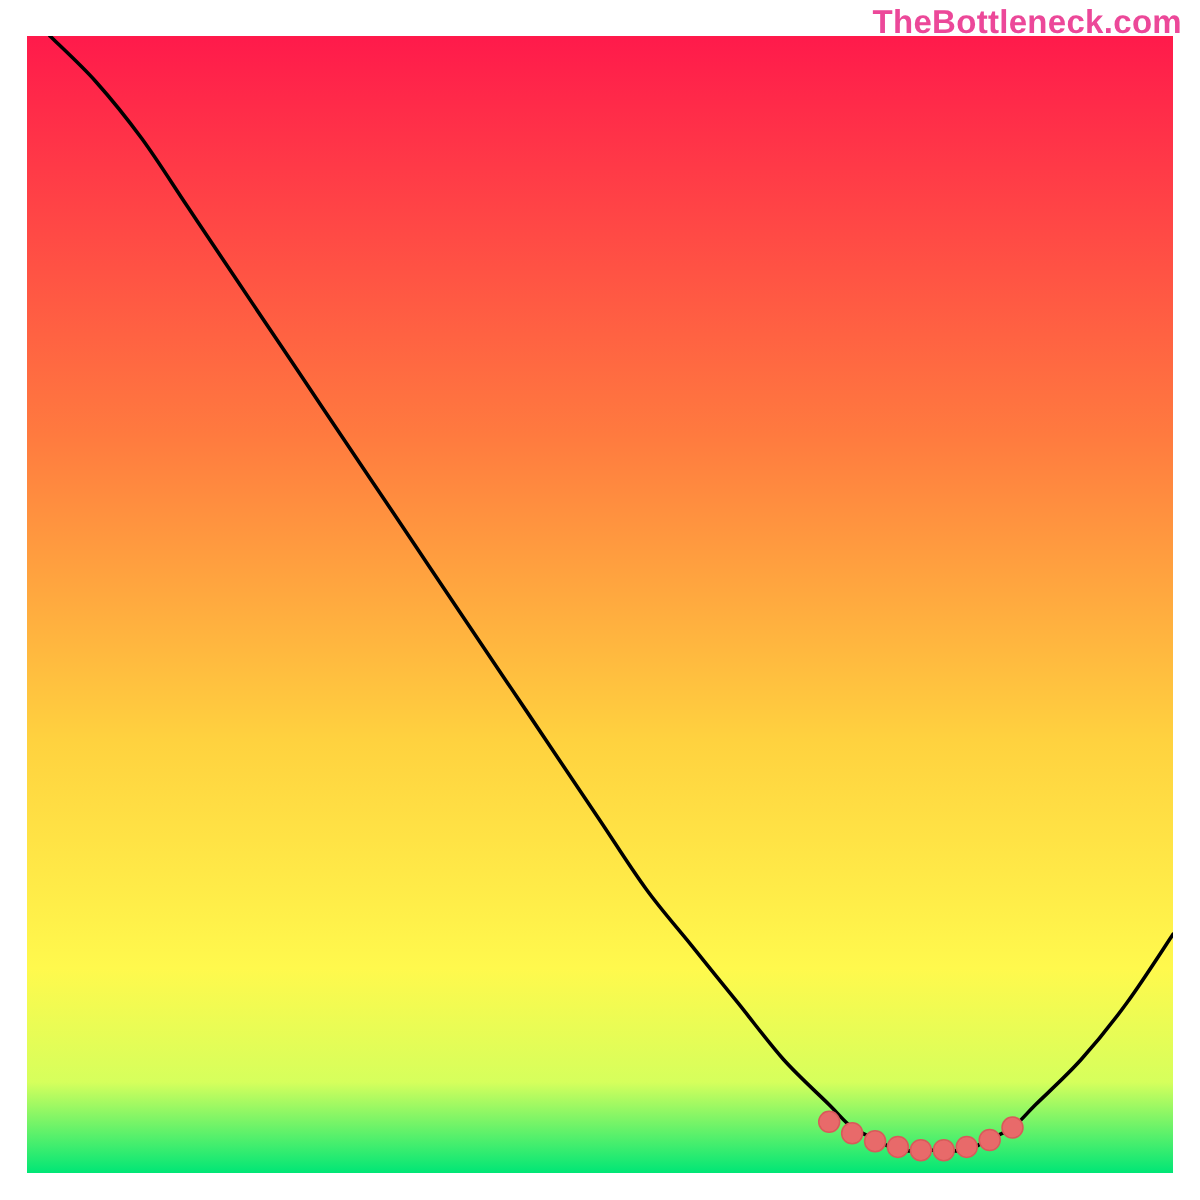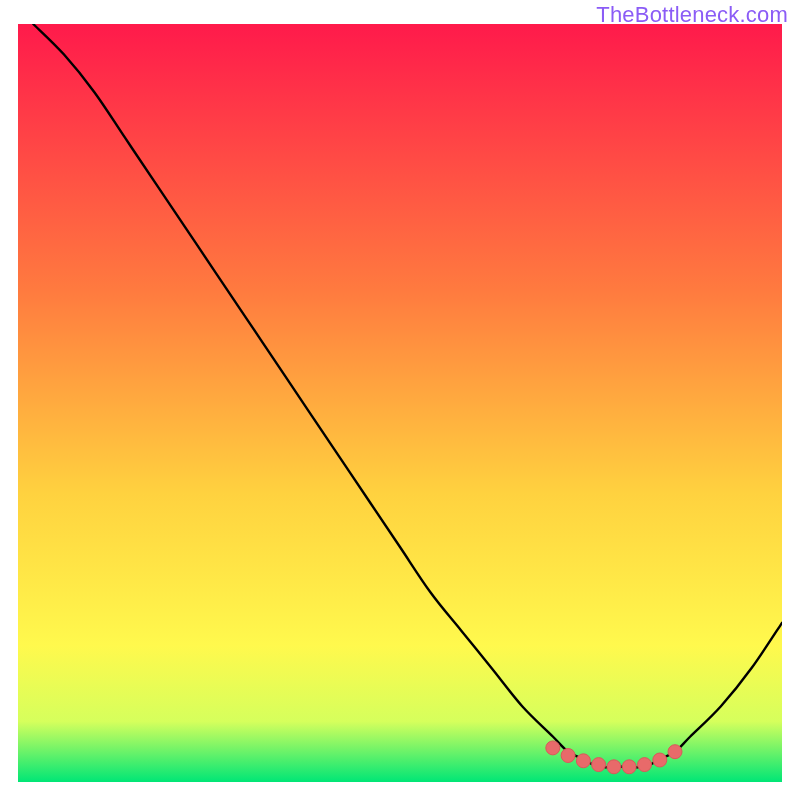--- a/index.html
+++ b/index.html
@@ -13,22 +13,22 @@
   .stage {
     position: relative;
     width: 800px;
     height: 800px;
   }
   .watermark {
     position: absolute;
     top: 2px;
     right: 12px;
     font-size: 22px;
-    font-weight: 400;
-    color: #8b5cf6;
+    font-weight: 700;
+    color: #ec4899;
     letter-spacing: 0.2px;
     z-index: 10;
   }
   svg.plot {
     position: absolute;
     left: 0;
     top: 0;
     width: 800px;
     height: 800px;
     display: block;

